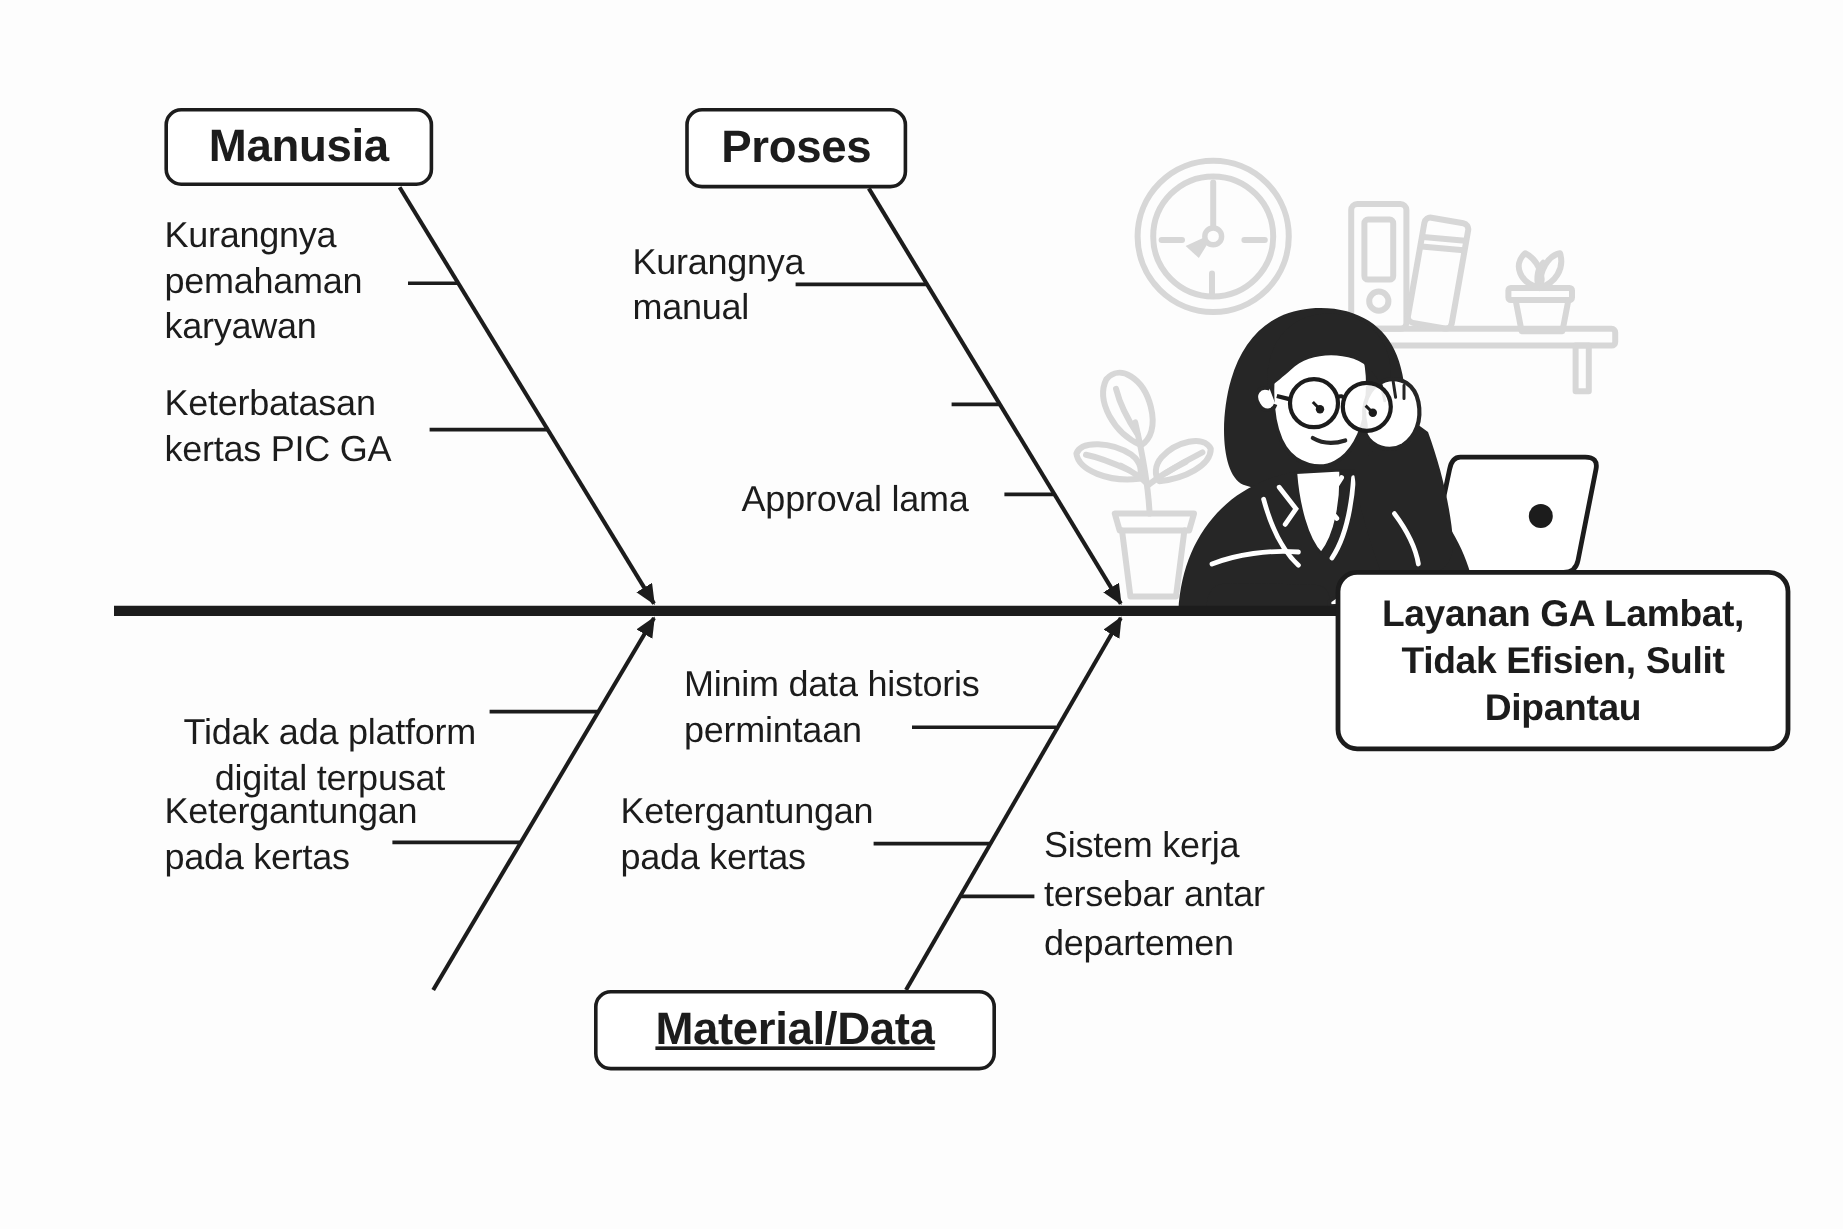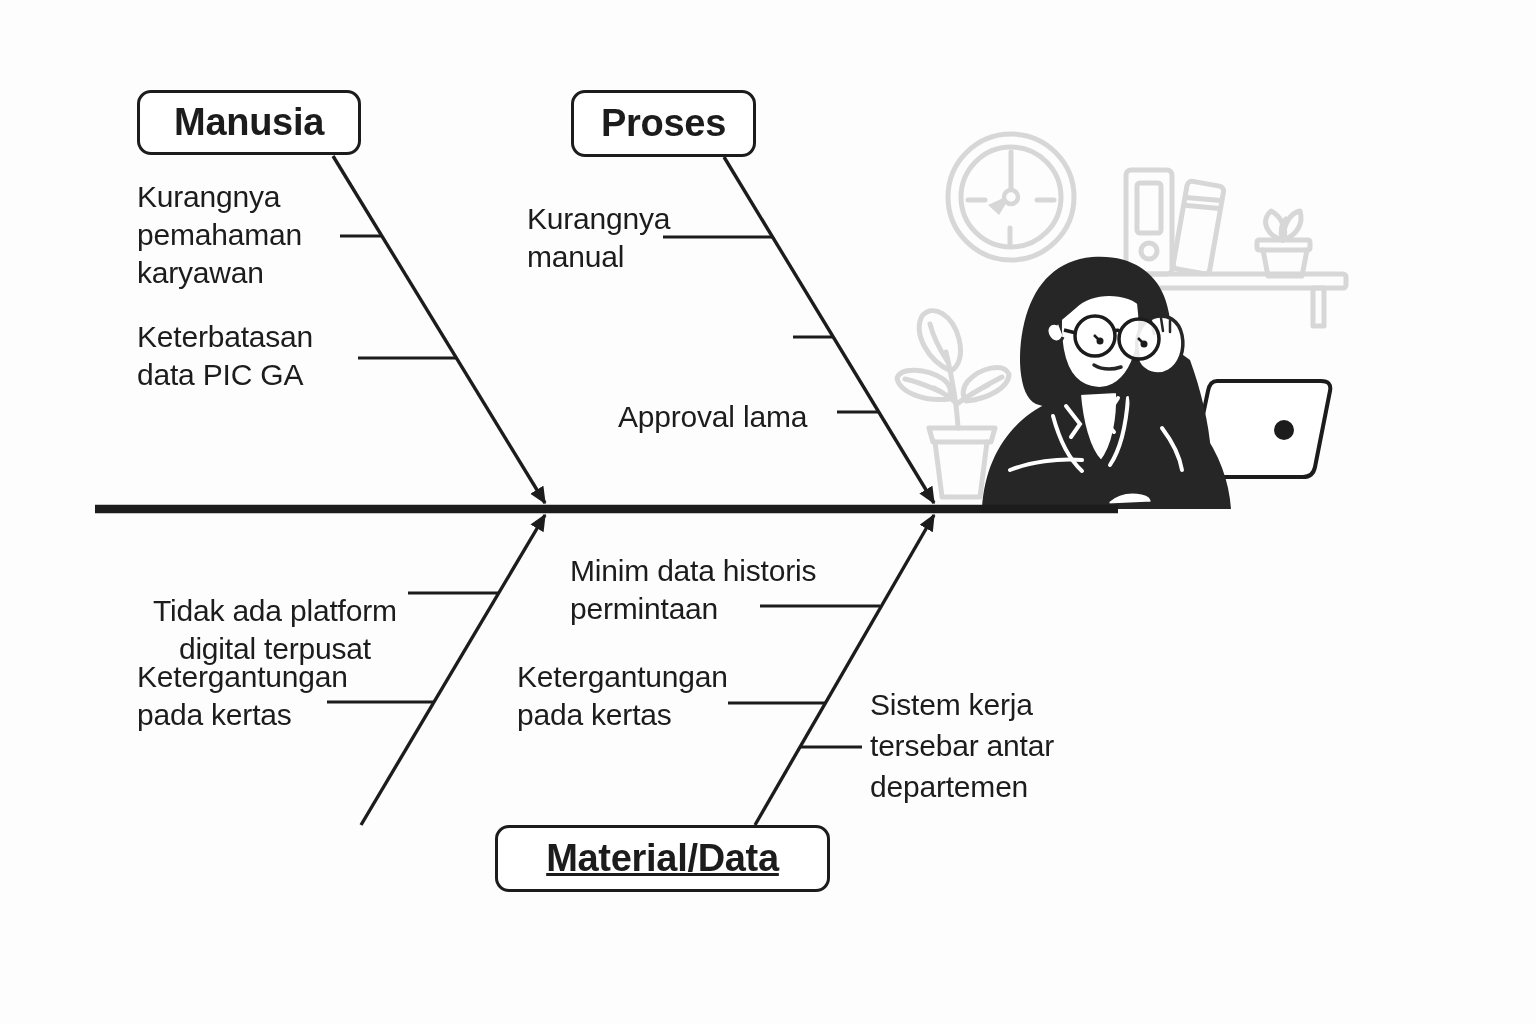--- a/index.html
+++ b/index.html
@@ -199,30 +199,35 @@
     <span>Proses</span>
   </div>
   <div class="cat-box" id="b-material">
     <span>Material/Data</span>
   </div>
 
   <div class="cause" id="c-m1">Kurangnya
 pemahaman
 karyawan</div>
   <div class="cause" id="c-m2">Keterbatasan
-data PIC GA</div>
+kertas PIC GA</div>
   <div class="cause" id="c-p1">Kurangnya
 manual</div>
   <div class="cause" id="c-p3">Approval lama</div>
   <div class="cause centered" id="c-t1">Tidak ada platform
 digital terpusat</div>
   <div class="cause" id="c-t2">Ketergantungan
 pada kertas</div>
   <div class="cause" id="c-d1">Minim data historis
 permintaan</div>
   <div class="cause" id="c-d2">Ketergantungan
 pada kertas</div>
   <div class="cause lh41" id="c-d3">Sistem kerja
 tersebar antar
 departemen</div>
 
+  <div class="effect-box">
+    <span>Layanan GA Lambat,
+Tidak Efisien, Sulit
+Dipantau</span>
+  </div>
 
 </div>
 
 </body></html>

